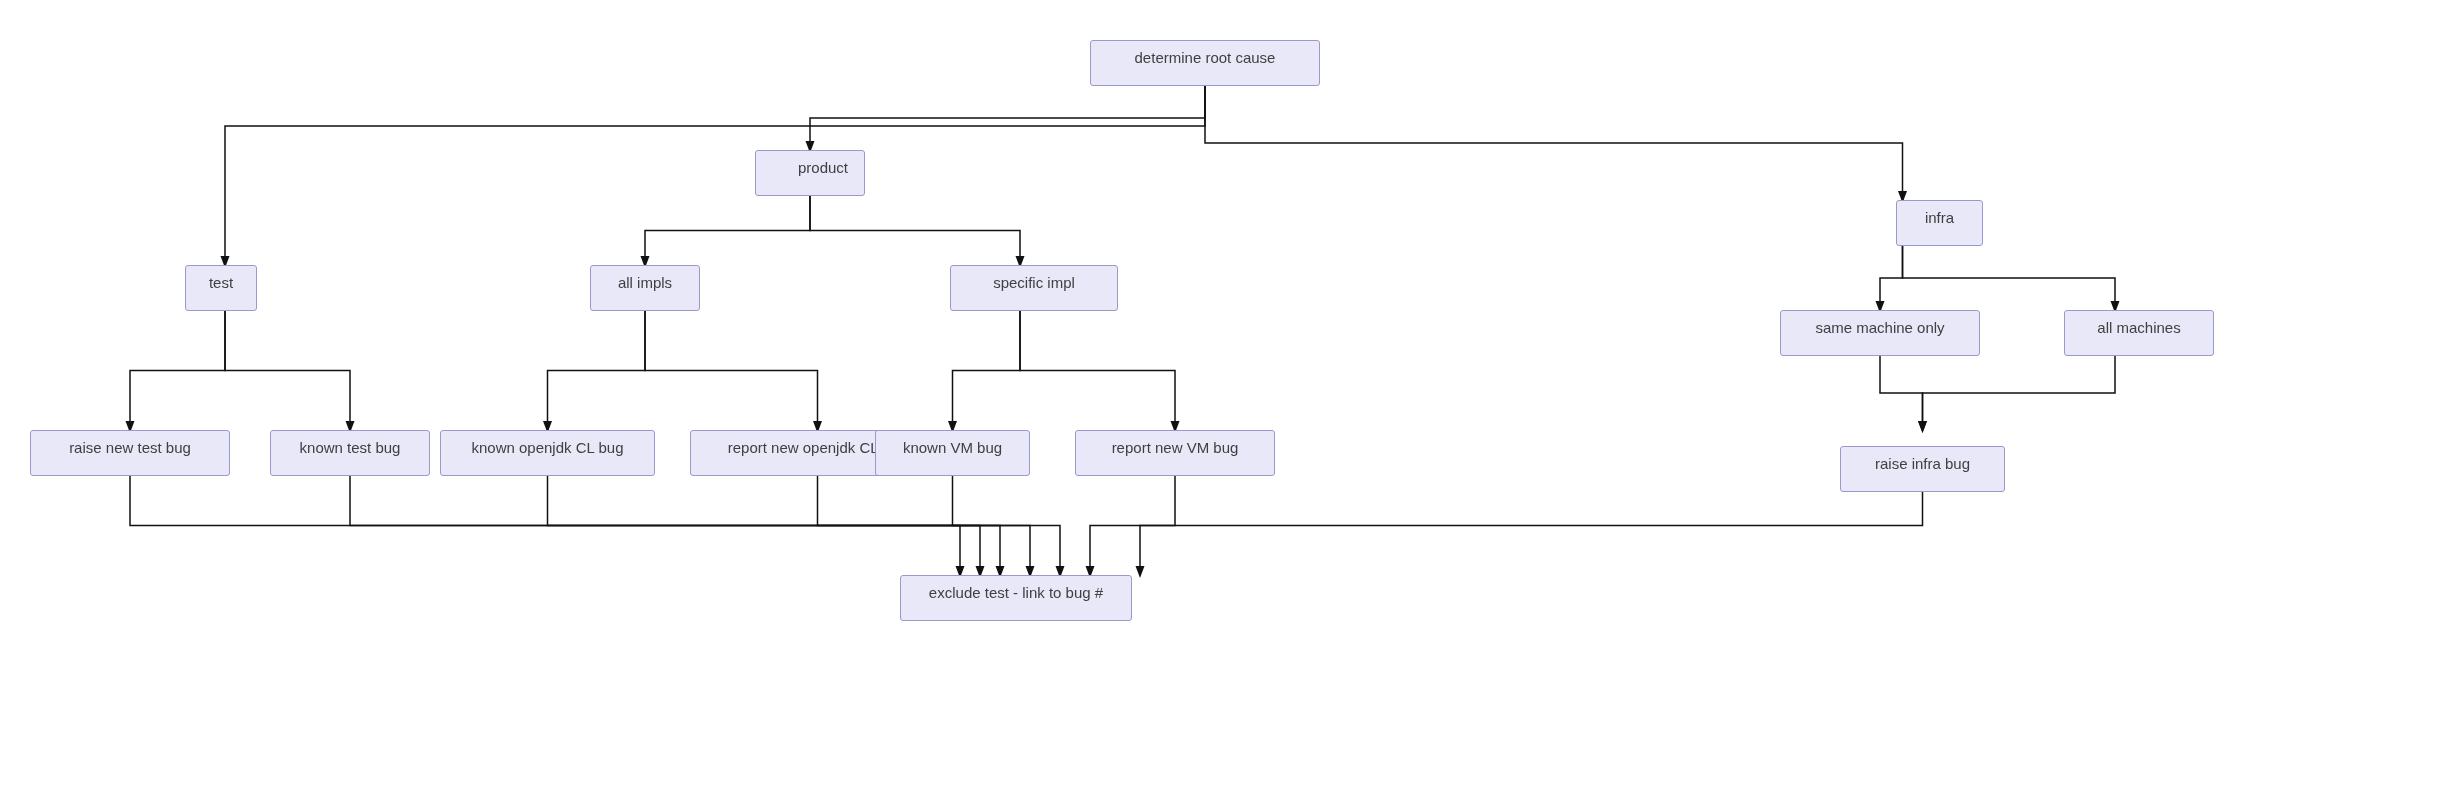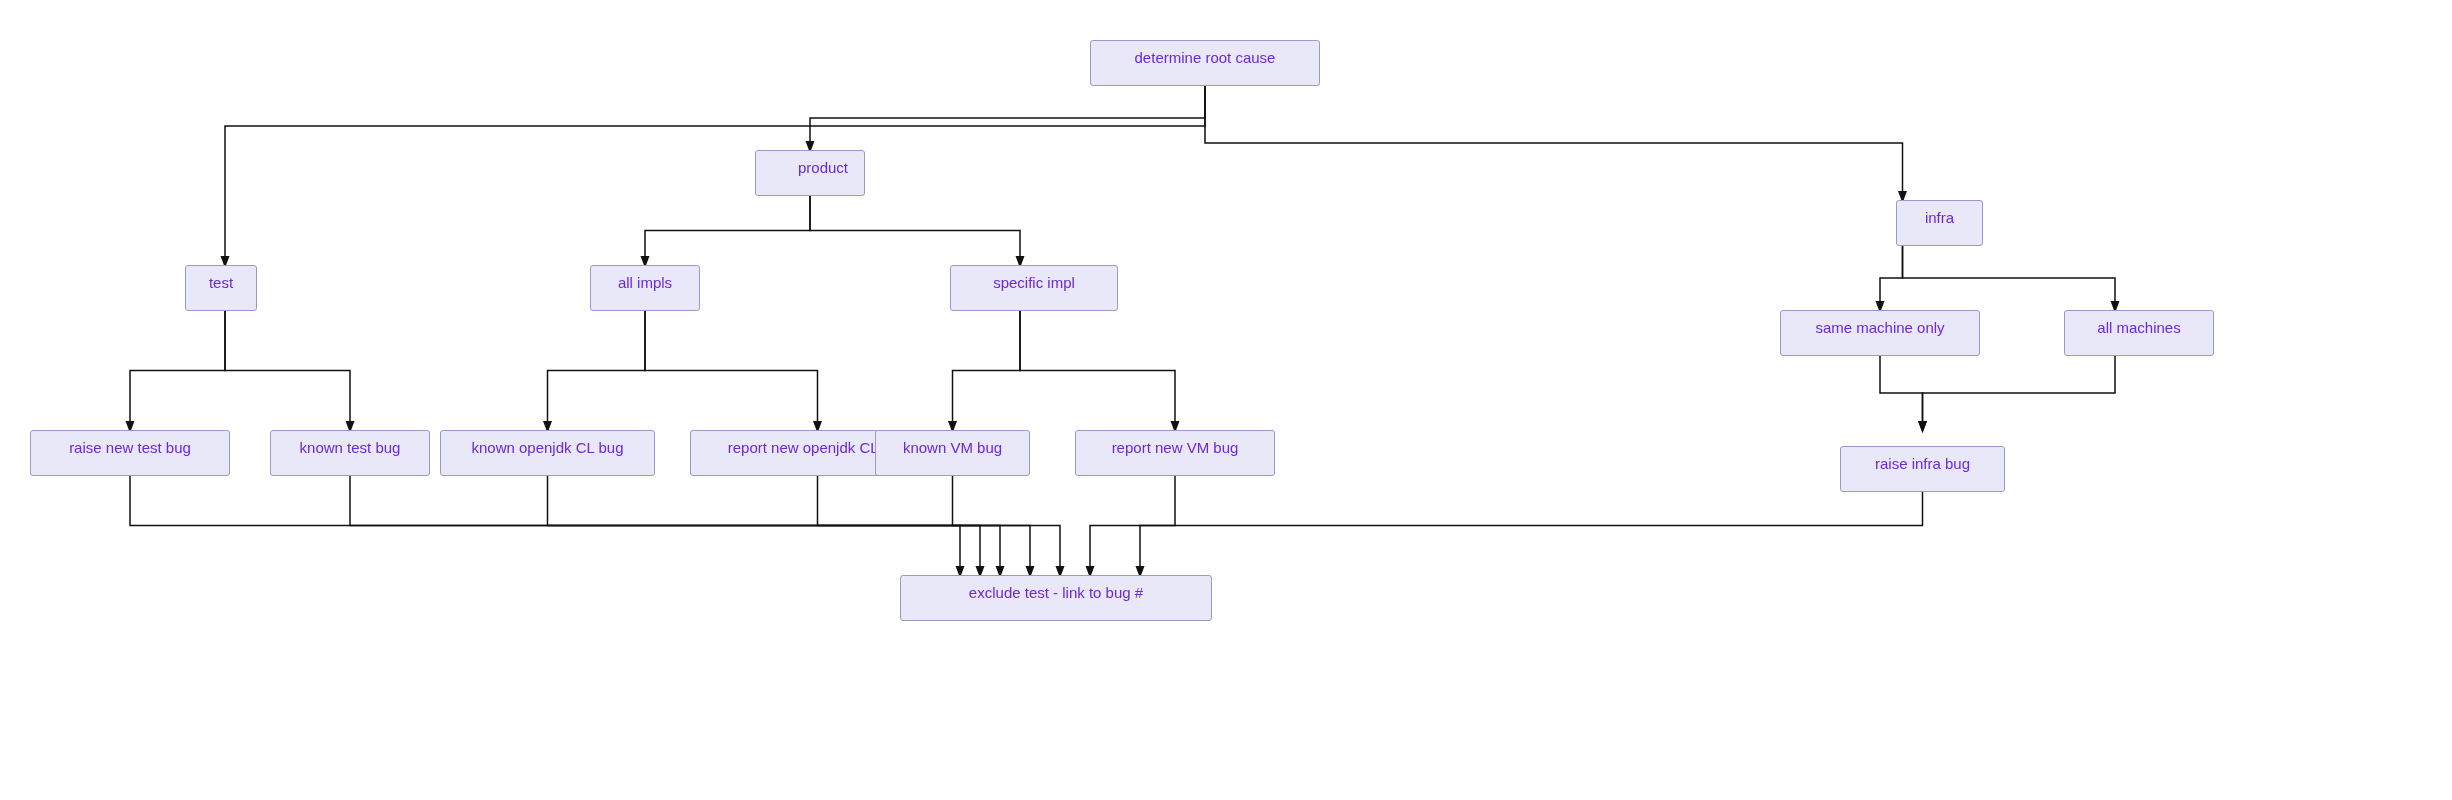--- a/index.html
+++ b/index.html
@@ -26,21 +26,21 @@
     }
     .node {
       position: absolute;
       background: #e8e8f8;
       border: 1px solid #9999cc;
       border-radius: 3px;
       padding: 8px 14px;
       text-align: center;
       white-space: nowrap;
       font-size: 15px;
-      color: #6d28d9;
+      color: #404040;
     }
   </style>
 </head>
 <body>
 
 <div class="diagram-container">
   <svg class="connections" id="svg-lines">
 <defs>
   <marker id="arrow" markerWidth="8" markerHeight="8" refX="6" refY="3" orient="auto">
     <path d="M0,0 L0,6 L8,3 z" fill="#111"></path>
@@ -78,14 +78,14 @@
     <div class="node" style="left: 950px; top: 265px; width: 168px; min-height: 46px;">specific impl</div>
     <div class="node" style="left: 1780px; top: 310px; width: 200px; min-height: 46px;">same machine only</div>
     <div class="node" style="left: 2040px; top: 310px; width: 150px; min-height: 46px; margin-left: 24px;">all machines</div>
     <div class="node" style="left: 30px; top: 430px; width: 200px; min-height: 46px;">raise new test bug</div>
     <div class="node" style="left: 270px; top: 430px; width: 160px; min-height: 46px;">known test bug</div>
     <div class="node" style="left: 440px; top: 430px; width: 215px; min-height: 46px;">known openjdk CL bug</div>
     <div class="node" style="left: 690px; top: 430px; width: 255px; min-height: 46px;">report new openjdk CL bug</div>
     <div class="node" style="left: 875px; top: 430px; width: 155px; min-height: 46px;">known VM bug</div>
     <div class="node" style="left: 1075px; top: 430px; width: 200px; min-height: 46px;">report new VM bug</div>
     <div class="node" style="left: 1840px; top: 430px; width: 165px; min-height: 46px; margin-top: 16px;">raise infra bug</div>
-    <div class="node" style="left: 900px; top: 575px; width: 312px; min-height: 46px;">exclude test - link to bug #</div>
+    <div class="node" style="left: 900px; top: 575px; width: 232px; min-height: 46px;">exclude test - link to bug #</div>
   </div>
 
 </body></html>

